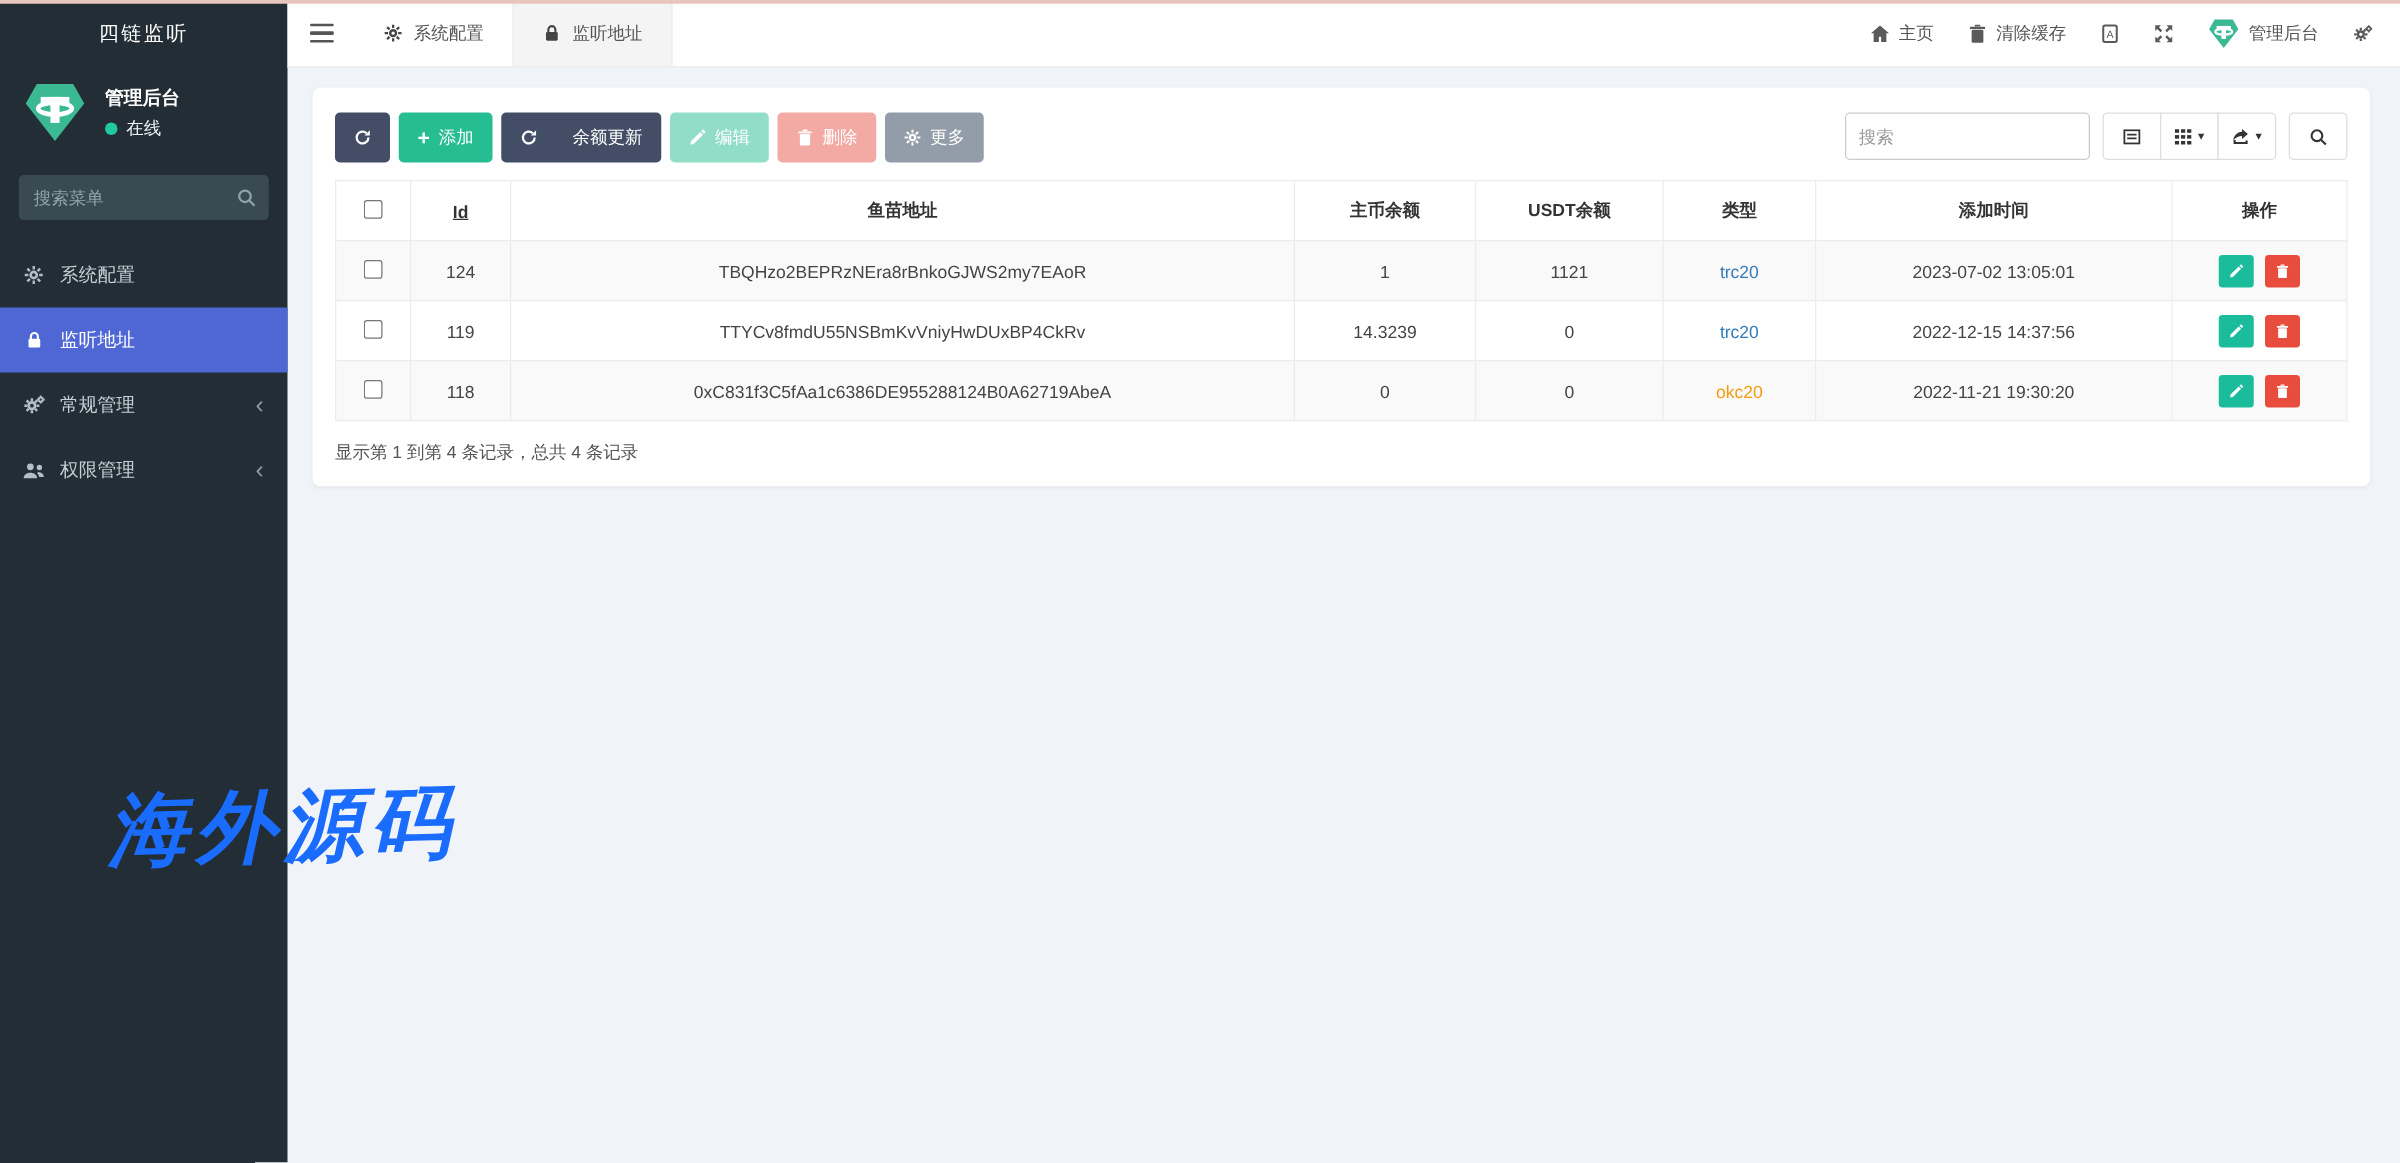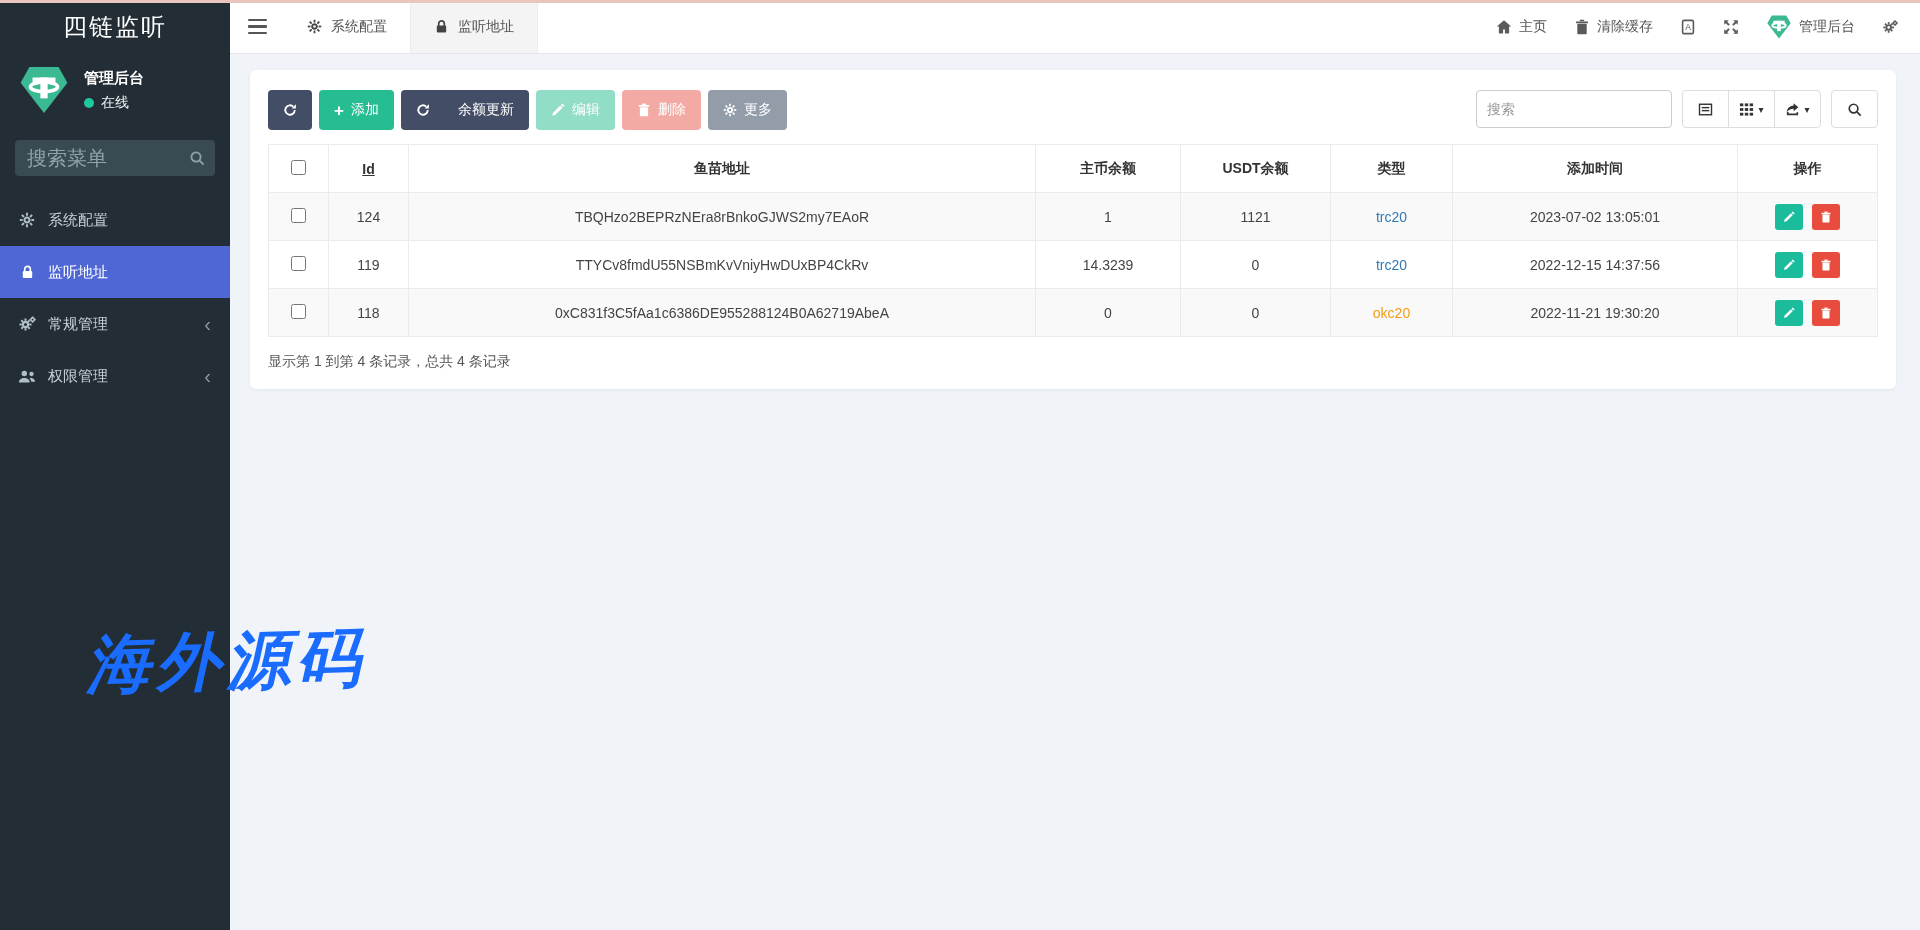--- a/index.html
+++ b/index.html
@@ -11,29 +11,29 @@
   *{margin:0;padding:0;box-sizing:border-box;}
   html,body{width:1920px;height:930px;overflow:hidden;}
   body{font-family:"Liberation Sans","DejaVu Sans",sans-serif;background:#f0f3f7;position:relative;color:#333;}
   svg{display:block;}
 
   
   .top-strip{position:absolute;left:0;top:0;width:100%;height:3px;background:var(--top-strip);z-index:200;}
 
   
   .sidebar{position:absolute;left:0;top:0;width:230px;height:930px;background:var(--sidebar-bg);z-index:10;}
-  .brand{height:54px;display:flex;align-items:center;justify-content:center;color:#fff;font-size:24px;letter-spacing:2px;}
+  .brand{height:54px;display:flex;align-items:center;justify-content:center;color:#fff;font-size:16px;letter-spacing:2px;}
   .user-panel{display:flex;align-items:center;padding:10px 18px 16px 18px;gap:14px;}
   .avatar-lg{width:52px;height:52px;flex:none;}
   .user-meta{display:flex;flex-direction:column;gap:6px;}
   .user-name{color:#fff;font-size:15px;font-weight:bold;}
   .user-status{display:flex;align-items:center;gap:7px;color:#eef3f5;font-size:14px;}
   .dot{width:10px;height:10px;border-radius:50%;background:var(--online-dot);}
   .side-search{position:relative;margin:8px 15px 18px 15px;}
-  .side-search input{width:100%;height:36px;background:#3a4a53;border:none;border-radius:4px;color:#cfd8dc;font-size:20px;padding:0 32px 0 12px;outline:none;font-family:inherit;}
+  .side-search input{width:100%;height:36px;background:#3a4a53;border:none;border-radius:4px;color:#cfd8dc;font-size:14px;padding:0 32px 0 12px;outline:none;font-family:inherit;}
   .side-search input::placeholder{color:#8fa3ab;}
   .side-search .s-icon{position:absolute;right:10px;top:10px;width:16px;height:16px;color:#8fa3ab;}
   .menu{margin-top:10px;}
   .menu-item{height:52px;display:flex;align-items:center;padding:0 17px;color:#c6d0d6;font-size:15px;cursor:pointer;}
   .menu-item .mi-icon{width:20px;height:18px;margin-right:11px;color:#b2bfc6;display:flex;align-items:center;justify-content:center;}
   .menu-item .mi-label{flex:1;}
   .menu-item .mi-chevron{color:#8c9ba4;font-size:20px;line-height:1;padding-right:2px;}
   .menu-item.active{background:var(--active-menu-blue);color:#fff;}
   .menu-item.active .mi-icon{color:#fff;}
 

